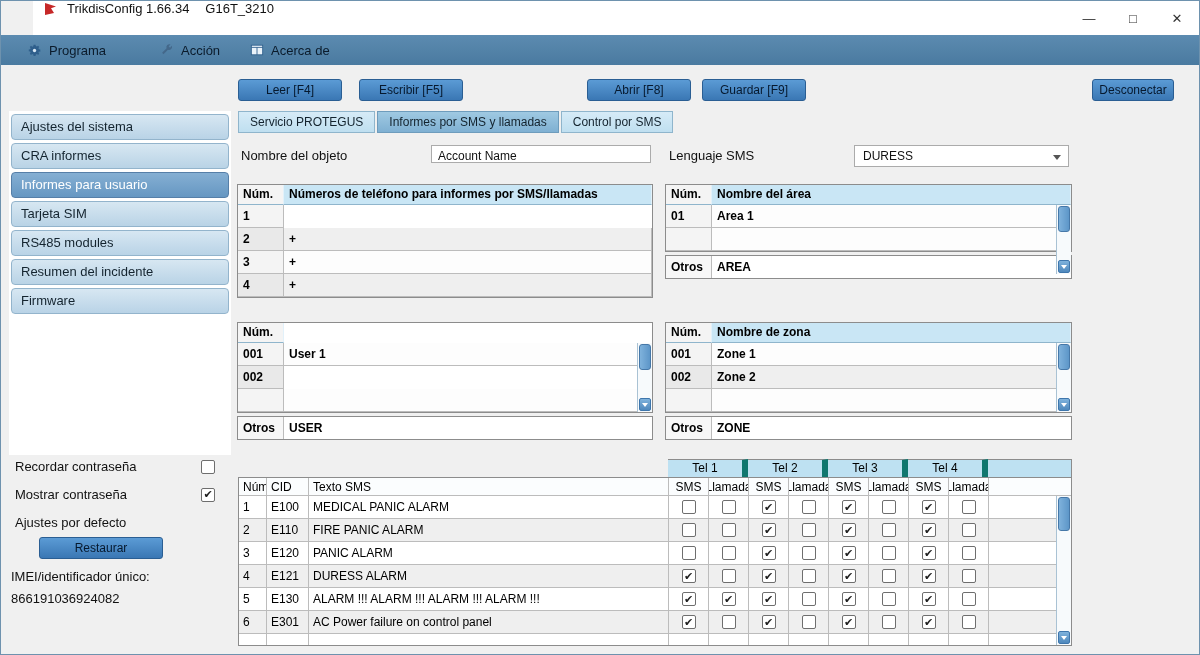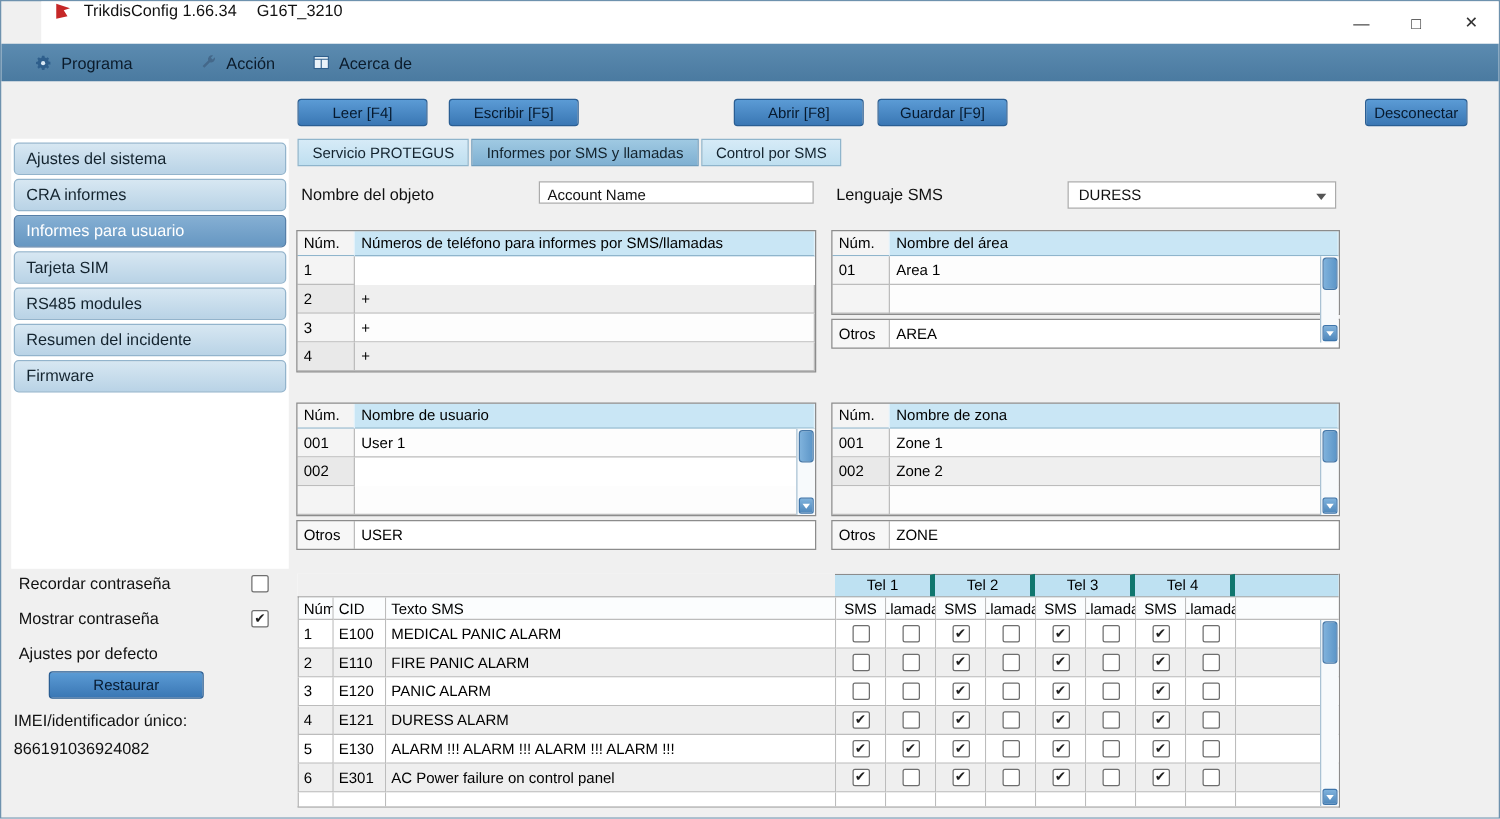--- a/index.html
+++ b/index.html
@@ -59,21 +59,21 @@
   .combo { position:absolute; left:853px; top:144px; width:215px; height:22px; background:#fff; border:1px solid #ABABAB; font-size:12px; line-height:20px; padding:0 22px 0 8px; color:#111; }
   .combo .arrow { position:absolute; right:7px; top:9px; width:0; height:0; border-left:4px solid transparent; border-right:4px solid transparent; border-top:5px solid #555; }
 
   
   .stable { position:absolute; font-size:12px; }
   #phones-table { left:237px; top:184px; width:414px; }
   #areas-table  { left:665px; top:184px; width:405px; }
   #users-table  { left:237px; top:322px; width:414px; }
   #zones-table  { left:665px; top:322px; width:405px; }
   .sgrid { outline:1px solid #8C8C8C; position:relative; background:#fff; }
-  .srow { display:flex; height:23px; }
+  .srow { display:flex; height:23px;font-weight:bold; }
   .srow.shead { height:20px; }
   .sc { border-right:1px solid #BCBCBC; border-bottom:1px solid #BCBCBC; padding:0 5px; line-height:22px; white-space:nowrap; overflow:hidden; background:#FDFDFD; }
   .shead .sc { background:#C9E6F5; border-right:1px solid #E2F1FA; border-bottom:1px solid #8FB5CC; line-height:19px; }
   .sc.num { width:46px; flex:none; background:#F4F4F4; }
   .sc.val { flex:1; }
   .srow.alt .sc { background:#EFEFEF; }
   .srow.alt .sc.num { background:#E9E9E9; }
   .sc.edit-host { padding:0; }
   .phone-edit { height:22px; border:1px solid #3C86CE; background:#fff; line-height:20px; padding:0 5px; }
   .srow.others { margin-top:5px; outline:1px solid #8C8C8C; background:#fff; height:22px; }
@@ -90,21 +90,21 @@
   
   .etable { position:absolute; left:237px; top:458px; width:834px; height:187px; background:#fff; border-right:1px solid #8C8C8C; border-bottom:1px solid #8C8C8C; overflow:hidden; font-size:12px; }
   .erow { display:flex; height:23px; background:#fff; }
   .ec { border-right:1px solid #BCBCBC; border-bottom:1px solid #BCBCBC; line-height:22px; padding:0 4px; white-space:nowrap; overflow:hidden; background:#fff; flex:none; }
   .erow.alt .ec { background:#EFEFEF; }
   .erow.ehead { height:19px; border-top:1px solid #8C8C8C; border-left:1px solid #8C8C8C; }
   .erow.edata { border-left:1px solid #8C8C8C; }
   .ehead .ec { background:#FBFDFE; line-height:18px; }
   .erow.telrow { height:18px; background:#F0F0F0; }
   .telrow .ec { border:none; background:#F0F0F0; }
-  .telrow .telcell { background:#BEE1F2; border-top:1px solid #8C8C8C; border-right:4px solid #0f766e; text-align:center; line-height:17px; width:80px; }
+  .telrow .telcell { background:#BEE1F2; border-top:1px solid #8C8C8C; border-right:6px solid #0f766e; text-align:center; line-height:17px; width:80px; }
   .telrow .telfill { background:#BEE1F2; border-top:1px solid #8C8C8C; width:83px; }
   .telspacer { width:430px; }
   .cnum { width:28px; } .ccid { width:42px; } .ctext { width:360px; }
   .ccb { width:40px; display:flex; align-items:center; justify-content:center; padding:0; }
   .cfill { width:83px; }
   .erow.partial .ec { background:#fff; }
   .evsb { top:37px; right:auto; left:818px; height:149px; }
   .vsb-thumb.ev { height:34px; }
 </style>
 </head>
@@ -248,21 +248,20 @@
       </div>
       <div class="srow others">
         <div class="sc num oth">Otros</div>
         <div class="sc valfull">AREA</div>
       </div>
     </div>
   <div class="stable" id="users-table">
       <div class="sgrid">
         <div class="srow shead">
           <div class="sc num">Núm.</div>
-          <div class="sc val">Nombre de usuario</div>
         </div>
         <div class="srow">
           <div class="sc num">001</div>
           <div class="sc val">User 1</div>
         </div>
         <div class="srow alt">
           <div class="sc num">002</div>
         </div>
         <div class="srow">
           <div class="sc num"></div>

